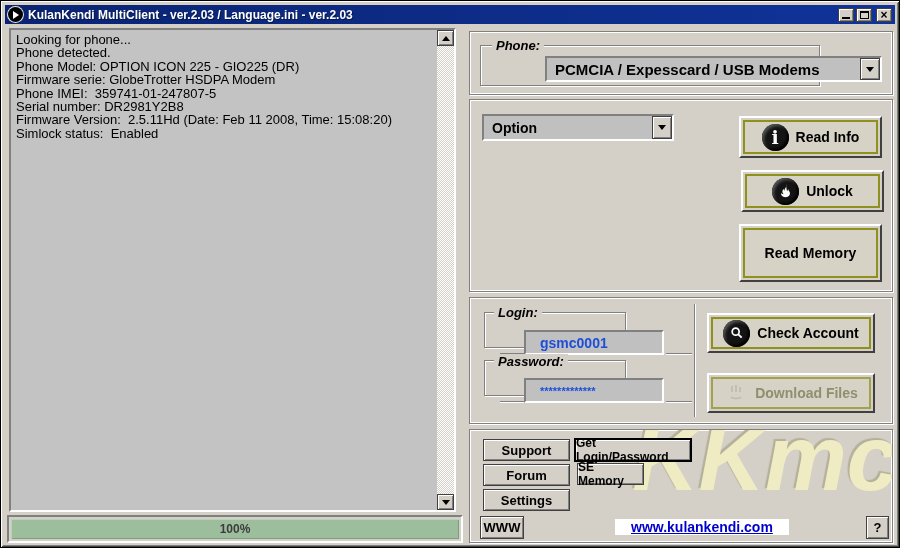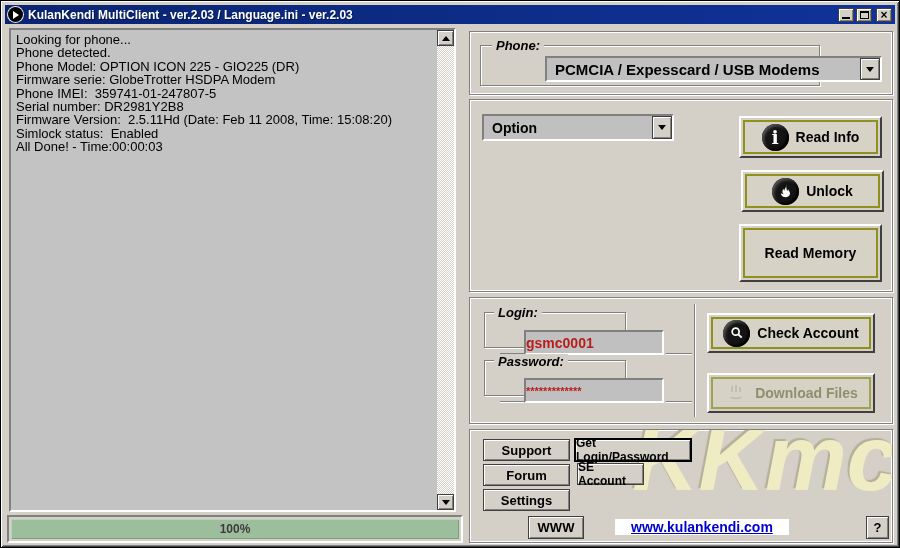--- a/index.html
+++ b/index.html
@@ -75,21 +75,21 @@
   
   .combo { position:absolute; background:#C0C0C0; border:2px solid; border-color:#808080 #ffffff #ffffff #808080;
     display:flex; align-items:center; cursor:pointer; }
   .combo-text { font-weight:bold; color:#000; padding-left:8px; white-space:nowrap; }
   .combo-btn { margin-left:auto; width:20px; align-self:stretch; background:#D4D0C8;
     border:1px solid #404040; box-shadow: inset 1px 1px 0 #fff, inset -1px -1px 0 #808080;
     display:flex; align-items:center; justify-content:center; }
 
   
   .field { position:absolute; background:#C0C0C0; border:2px solid; border-color:#808080 #ffffff #ffffff #808080;
-    font-family:"Liberation Sans", sans-serif; font-weight:bold; font-size:14px; color:#b91c1c; padding:0 0; outline:none; }
+    font-family:"Liberation Sans", sans-serif; font-weight:bold; font-size:14px; color:#1d4ed8; padding:0 14px; outline:none; }
 
   
   .action-btn { position:absolute; border:2px solid; border-color:#ffffff #404040 #404040 #ffffff;
     background:#D4D0C8; padding:2px; cursor:pointer; }
   .action-inner { width:100%; height:100%; border:2px solid #90901C; background:#D6D2C6;
     display:flex; align-items:center; justify-content:center; gap:7px;
     font-weight:bold; font-size:14px; color:#000; }
   .action-btn.disabled .action-inner { border-color:#A2A24E; color:#8F8F6E; }
   .circle-icon { width:27px; height:27px; border-radius:50%; background:#141414; color:#fff;
     display:flex; align-items:center; justify-content:center; flex:0 0 auto;
@@ -129,21 +129,20 @@
   <div class="log-area sunken">
     <div class="log-content">
         <div class="log-line">Looking for phone...</div>
         <div class="log-line">Phone detected.</div>
         <div class="log-line">Phone Model: OPTION ICON 225 - GIO225 (DR)</div>
         <div class="log-line">Firmware serie: GlobeTrotter HSDPA Modem</div>
         <div class="log-line">Phone IMEI:  359741-01-247807-5</div>
         <div class="log-line">Serial number: DR2981Y2B8</div>
         <div class="log-line">Firmware Version:  2.5.11Hd (Date: Feb 11 2008, Time: 15:08:20)</div>
         <div class="log-line">Simlock status:  Enabled</div>
-        <div class="log-line">All Done! - Time:00:00:03</div>
       </div>
     <div class="scrollbar">
       <div class="scroll-btn up">
           <span class="tri-up"></span>
         </div>
       <div class="scroll-btn down">
           <span class="tri-down"></span>
         </div>
     </div>
   </div>
@@ -250,24 +249,24 @@
       <span>Forum</span>
     </div>
     <div class="btn" style="left:13px;top:59px;width:87px;height:22px;">
       <span>Settings</span>
     </div>
 
     <div class="btn default" style="left:104px;top:8px;width:118px;height:24px;font-size:12px;">
       <span>Get Login/Password</span>
     </div>
     <div class="btn" style="left:107px;top:33px;width:67px;height:22px;font-size:12px;">
-      <span>SE Account</span>
-    </div>
-
-    <div class="btn" style="left:10px;top:86px;width:56px;height:23px;margin-left:48px;">
+      <span>SE Memory</span>
+    </div>
+
+    <div class="btn" style="left:10px;top:86px;width:44px;height:23px;">
       <span>WWW</span>
     </div>
 
     <span class="site-link">www.kulankendi.com</span>
 
     <div class="btn" style="left:396px;top:86px;width:23px;height:23px;">
       <span>?</span>
     </div>
   </div>
 

